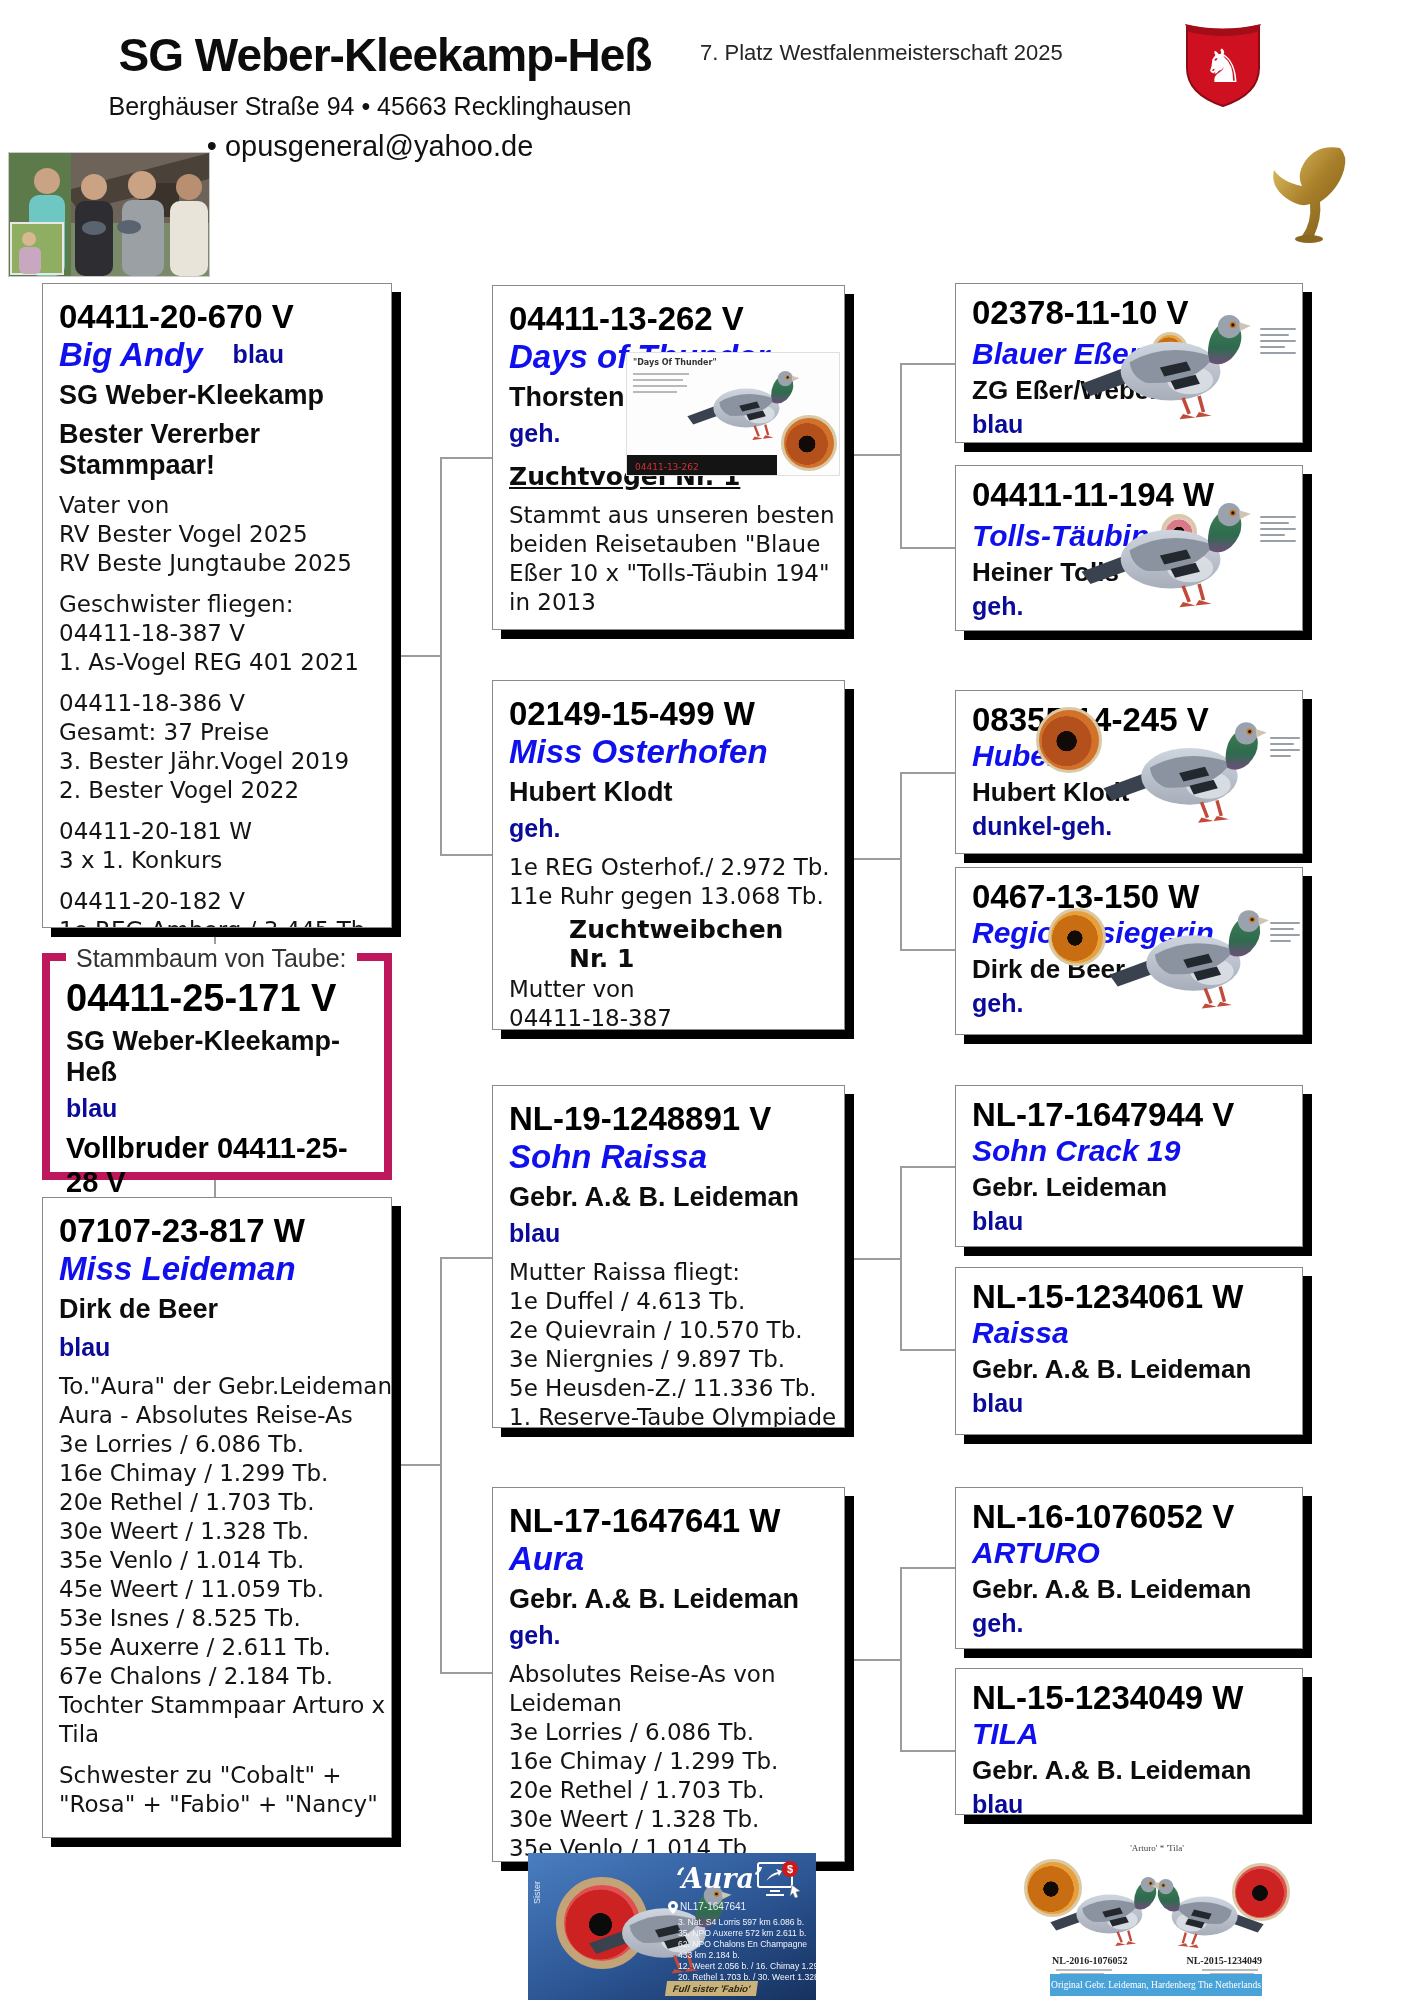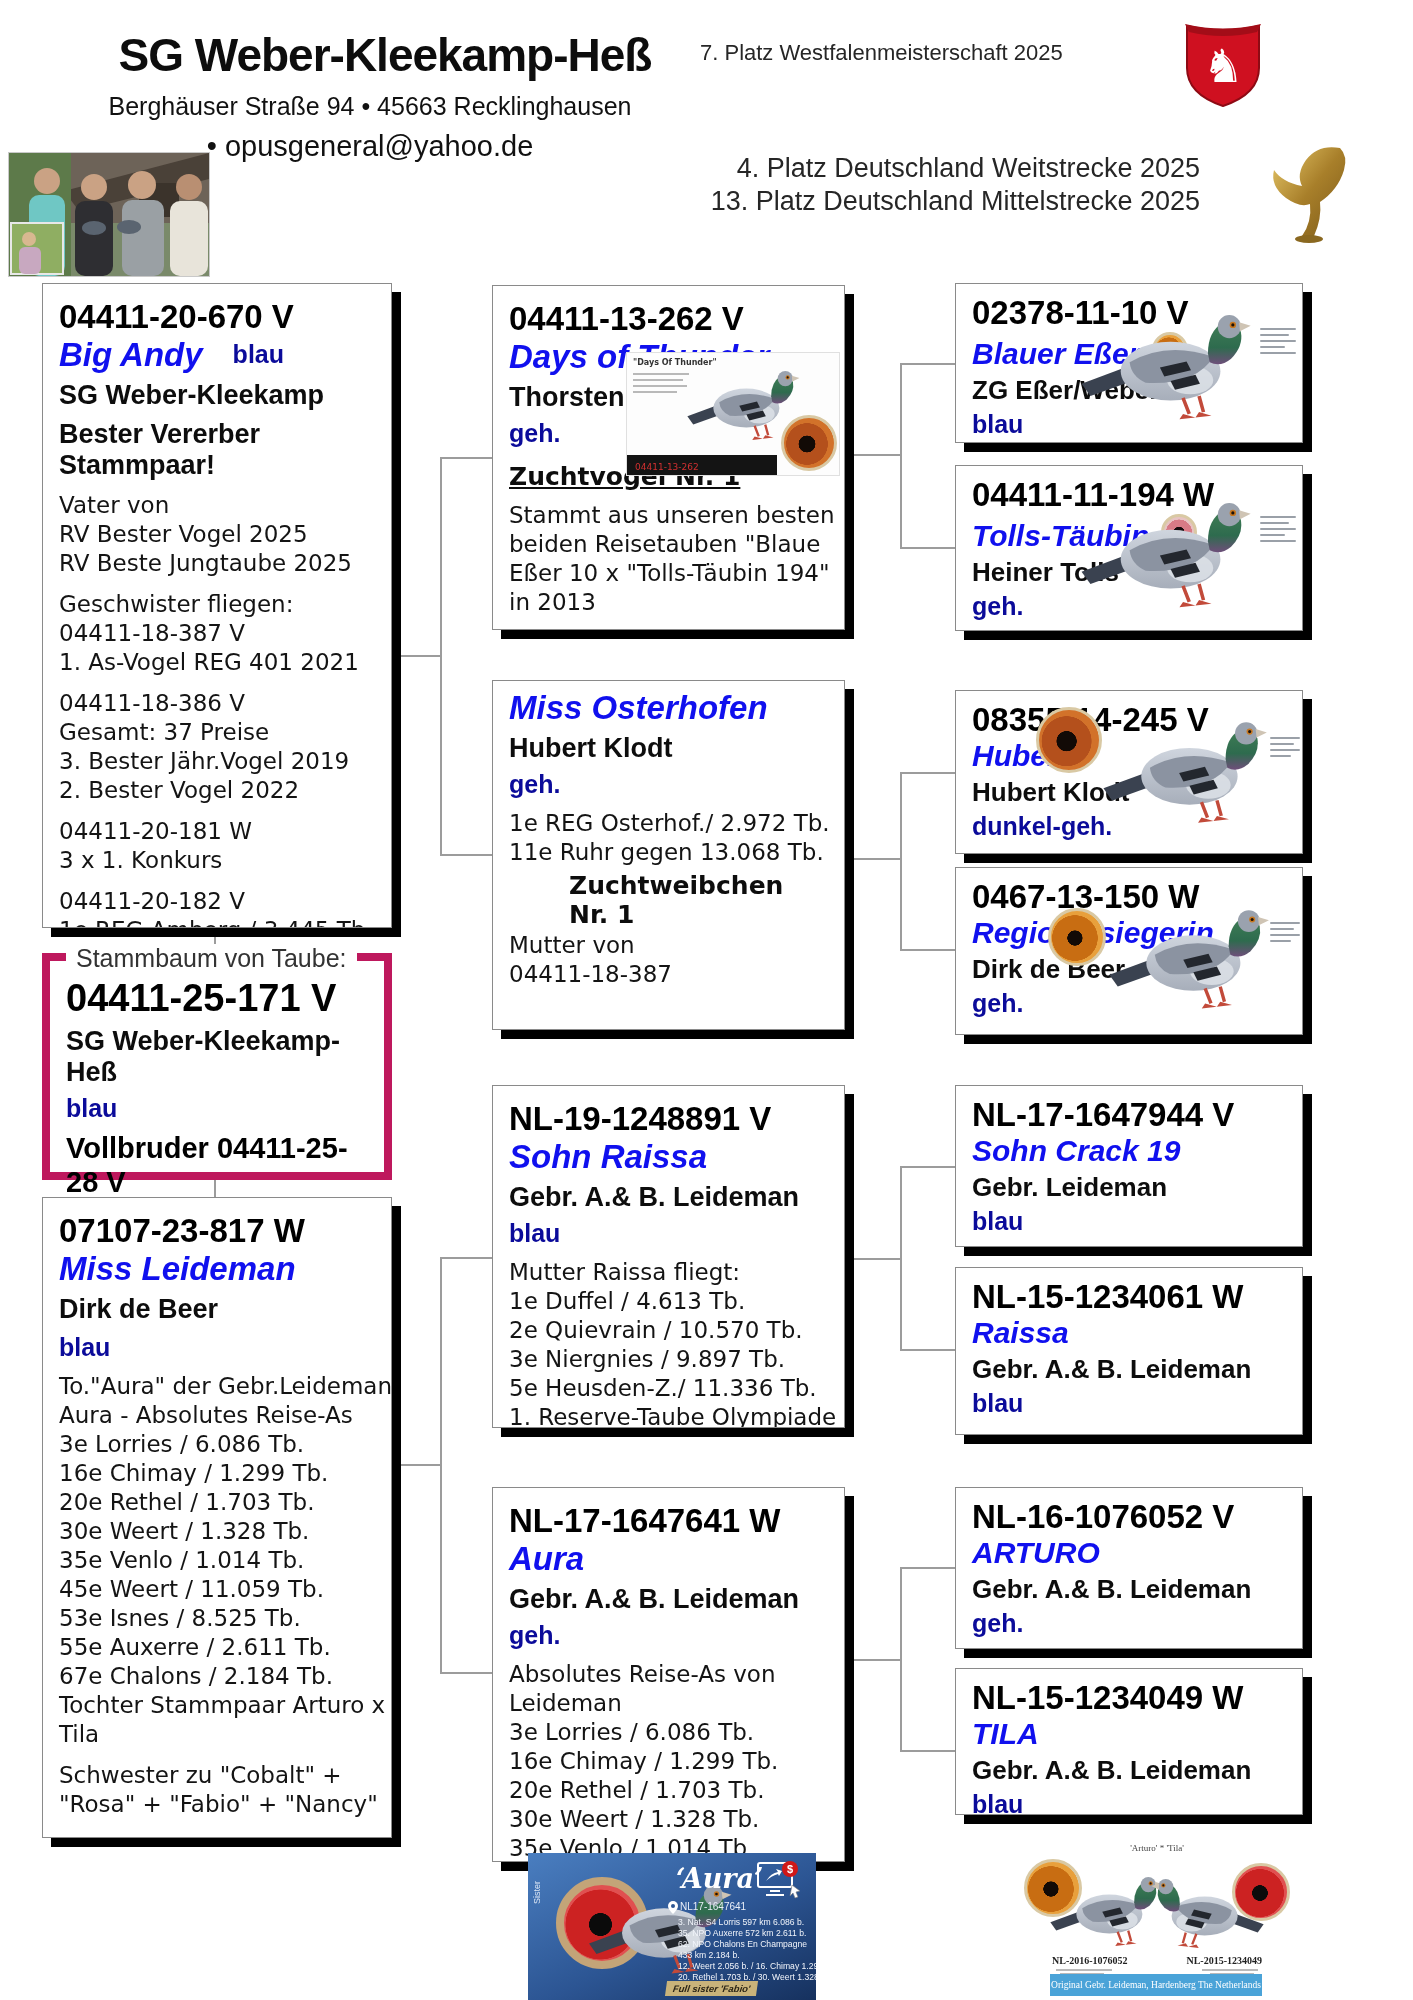--- a/index.html
+++ b/index.html
@@ -112,24 +112,20 @@
         <path d="M118,112 l7,18 M136,110 l5,18" stroke="#c24a3a" stroke-width="4" fill="none"></path>
         <path d="M118,130 l14,4 l-18,2 Z M136,128 l14,4 l-18,2 Z" fill="#c24a3a"></path>
       </g>
     </defs>
   </svg>
 
   <div class="h-title">SG Weber-Kleekamp-Heß</div>
   <div class="h-addr">Berghäuser Straße 94 • 45663 Recklinghausen</div>
   <div class="h-mail">• opusgeneral@yahoo.de</div>
   <div class="h-award-top">7. Platz Westfalenmeisterschaft 2025</div>
-  <div class="h-award-block">
-    <div>4. Platz Deutschland Weitstrecke 2025</div>
-    <div>13. Platz Deutschland Mittelstrecke 2025</div>
-  </div>
 
   <svg style="position:absolute;left:1183px;top:20px" width="80" height="88" viewBox="0 0 80 88">
     <path d="M4,6 Q40,14 76,6 L76,48 Q76,74 40,86 Q4,74 4,48 Z" fill="#cf1020" stroke="#8e0a14" stroke-width="2"></path>
     <path d="M2,4 Q40,13 78,4 L74,12 Q40,20 6,12 Z" fill="#a30d18"></path>
     <text x="40" y="62" text-anchor="middle" font-size="46" fill="#ffffff" font-family="DejaVu Sans">♞</text>
   </svg>
 
   <svg style="position:absolute;left:1262px;top:142px" width="92" height="102" viewBox="0 0 92 102">
     <path d="M78,6 Q56,2 44,18 Q34,32 40,44 Q20,40 12,28 Q8,44 24,56 Q38,66 48,62 Q50,80 40,94 L52,94 Q60,76 58,60 Q76,48 82,28 Q86,14 78,6 Z" fill="url(#goldGrad)"></path>
     <ellipse cx="47" cy="97" rx="14" ry="4" fill="#8a6820"></ellipse>
@@ -270,20 +266,21 @@
     <div class="subhead" style="margin-top:14px;text-decoration:underline">Zuchtvogel Nr. 1</div>
     <div class="tlines">
         <div class="tline">Stammt aus unseren besten</div>
         <div class="tline">beiden Reisetauben "Blaue</div>
         <div class="tline">Eßer 10 x "Tolls-Täubin 194"</div>
         <div class="tline">in 2013</div>
       </div>
   </div>
 
   <div class="box" style="left:492px;top:680px;width:353px;height:350px">
+    <div class="ring">02149-15-499 W</div>
     <div><span class="name">Miss Osterhofen</span></div>
     <div class="owner">Hubert Klodt</div>
     <div class="cword" style="margin-top:6px">geh.</div>
     <div class="tlines">
         <div class="tline">1e REG Osterhof./ 2.972 Tb.</div>
         <div class="tline">11e Ruhr gegen 13.068 Tb.</div>
       </div>
     <div class="subhead" style="margin:4px 0 2px 60px">Zuchtweibchen Nr. 1</div>
     <div class="tlines" style="margin-top:2px">
         <div class="tline">Mutter von</div>

